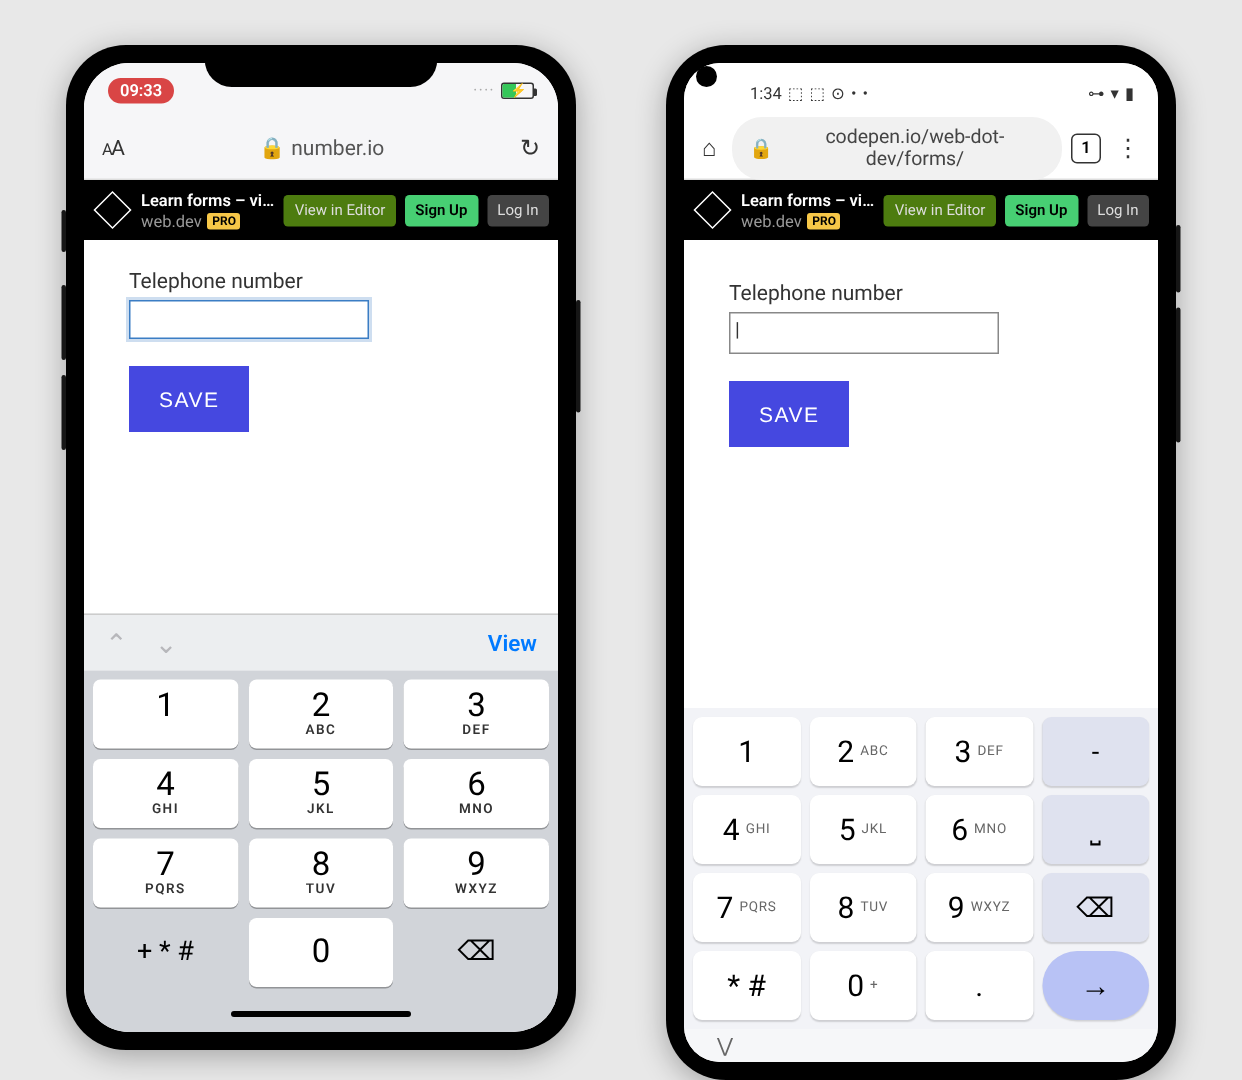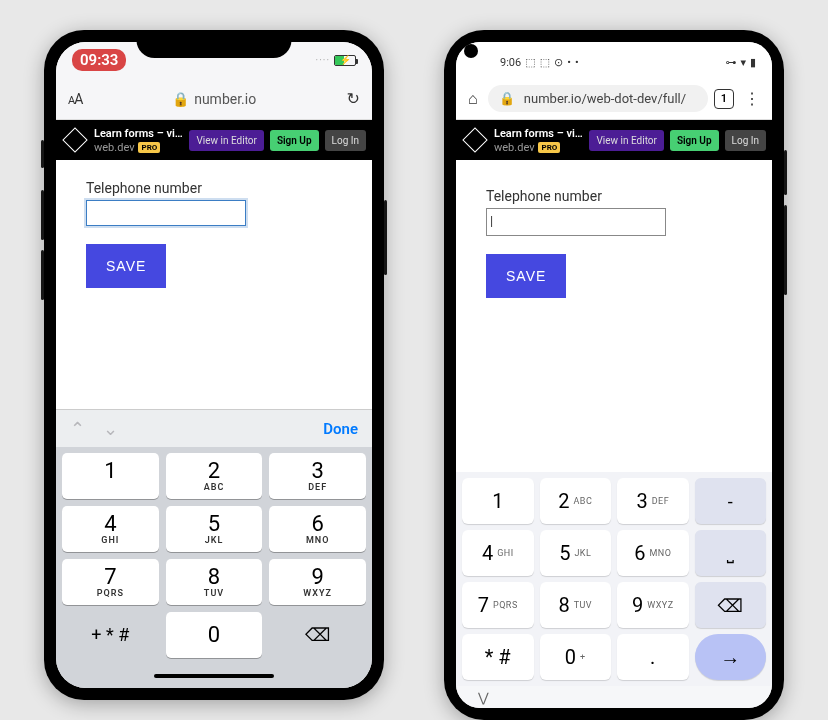--- a/index.html
+++ b/index.html
@@ -74,21 +74,21 @@
       background: #f6f6f8;
       font-size: 12px;
     }
     .android .status-bar { background: #fff; padding-left: 44px; padding-top: 4px; }
     .time-pill {
       background: #d94545;
       color: #fff;
       padding: 2px 8px;
       border-radius: 10px;
       font-weight: 600;
-      font-size: 15px;
+      font-size: 11px;
     }
     .status-right { display: flex; align-items: center; gap: 4px; }
     .battery {
       border: 1px solid #333;
       width: 22px;
       height: 11px;
       border-radius: 2px;
       position: relative;
       display: flex;
       align-items: center;
@@ -156,21 +156,21 @@
       transform: rotate(45deg);
       margin: 0 4px;
       flex-shrink: 0;
     }
     .cp-title-block { flex: 1; min-width: 0; overflow: hidden; }
     .cp-title { color: #fff; font-weight: 600; white-space: nowrap; overflow: hidden; text-overflow: ellipsis; font-size: 11px; }
     .cp-sub { display: flex; align-items: center; gap: 4px; margin-top: 1px; }
     .cp-author { color: #999; font-size: 11px; }
     .pro-badge { background: #f7c748; color: #000; font-size: 8px; font-weight: 700; padding: 1px 3px; border-radius: 2px; }
     .cp-btn { padding: 5px 7px; border-radius: 3px; font-size: 10px; cursor: pointer; white-space: nowrap; }
-    .cp-btn.view { background: #4c1d95; color: #ddd; }
+    .cp-btn.view { background: #4d7c0f; color: #ddd; }
     .cp-btn.signup { background: #47cf73; color: #000; font-weight: 600; }
     .cp-btn.login { background: #444; color: #ddd; }
     .content {
       flex: 1;
       background: #fff;
       padding: 20px 30px;
     }
     .android .content { padding: 28px 30px; }
     .label { font-size: 14px; color: #333; margin-bottom: 4px; display: block; }
     .tel-input {
@@ -318,21 +318,21 @@
       <label class="label">Telephone number</label>
       <input class="tel-input" value="" style="">
       <br>
       <button class="save-btn">SAVE</button>
     </div>
     <div class="kbd-bar">
       <div class="kbd-nav">
         <span>⌃</span>
         <span>⌄</span>
       </div>
-      <span class="kbd-done">Done</span>
+      <span class="kbd-done">View</span>
     </div>
     <div class="ios-kbd" id="ios-kbd">
         <div class="ios-key">
           <span class="num">1</span>
           <span class="let">&nbsp;</span>
         </div>
         <div class="ios-key">
           <span class="num">2</span>
           <span class="let">ABC</span>
         </div>
@@ -380,38 +380,38 @@
   </div>
 </div>
 
 <div class="phone android">
   <div class="side-btn right1"></div>
     <div class="side-btn right2"></div>
   <div class="punch"></div>
   <div class="screen">
     <div class="status-bar">
       <span class="status-icons">
-        <span>9:06</span>
+        <span>1:34</span>
         <span>⬚</span>
         <span>⬚</span>
         <span>⊙</span>
         <span>•</span>
         <span>•</span>
       </span>
       <span class="status-icons">
         <span>⊶</span>
         <span>▾</span>
         <span>▮</span>
       </span>
     </div>
     <div class="addr-bar">
       <span class="addr-icon">⌂</span>
       <span class="addr-text">
         <span style="margin-right:4px;">🔒</span>
-        <span>number.io/web-dot-dev/full/</span>
+        <span>codepen.io/web-dot-dev/forms/</span>
       </span>
       <span class="tab-count">1</span>
       <span class="addr-icon">⋮</span>
     </div>
     <div class="codepen-bar">
       <div class="cp-logo"></div>
       <div class="cp-title-block">
         <div class="cp-title">Learn forms – virt...</div>
         <div class="cp-sub">
           <span class="cp-author">web.dev</span>

